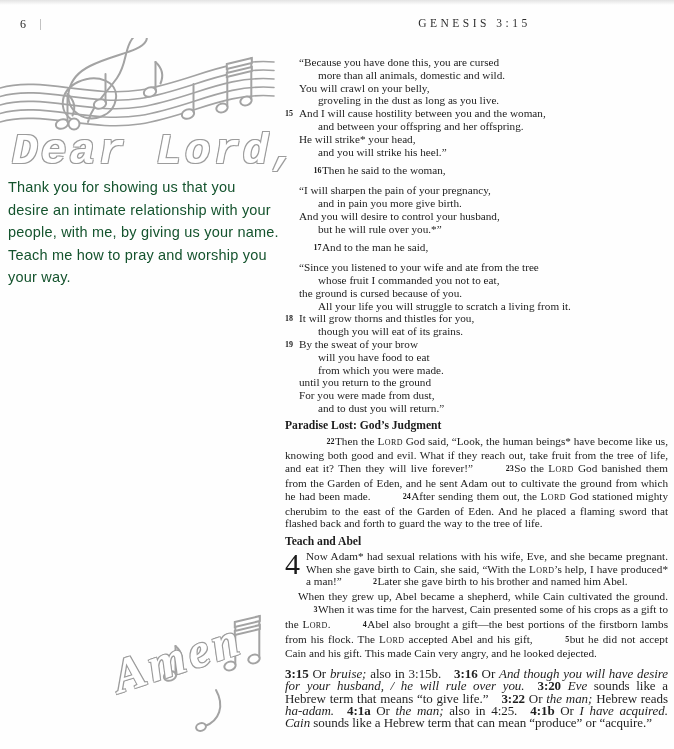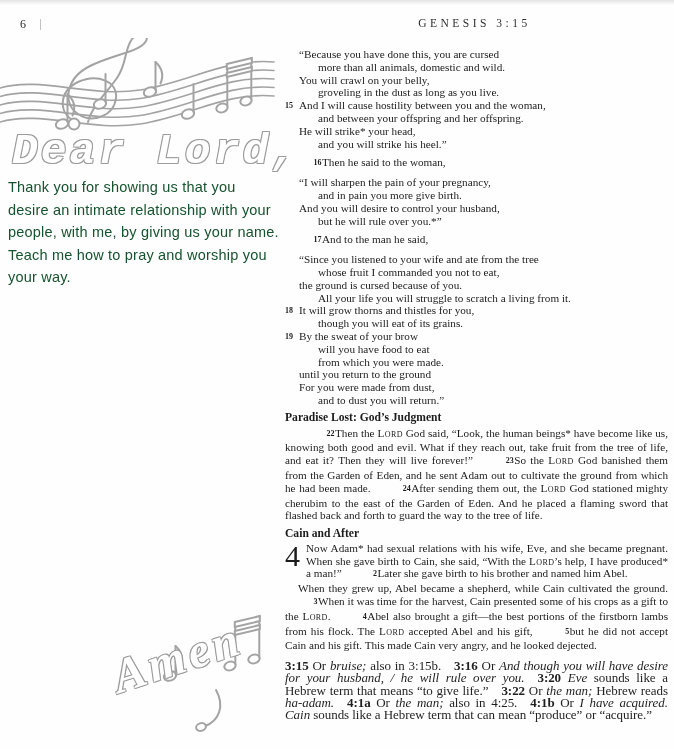--- a/index.html
+++ b/index.html
@@ -30,21 +30,21 @@
   .amen-notes{position:absolute;left:0;top:0;width:220px;height:149px;}
   .amen-text{position:absolute;left:14px;top:50px;
     font-family:"Liberation Serif",serif;font-style:italic;font-weight:bold;
     font-size:48px;letter-spacing:4px;transform:rotate(-18deg);transform-origin:left center;
     white-space:nowrap;}
 
   
   .column{position:absolute;left:285px;top:40px;width:383px;
     font-size:11.2px;line-height:12.8px;}
   .poetry{position:relative;margin:5.5px 0 5.5px 14px;}
-  #scripture > .poetry:first-child{margin-top:8px;}
+  #scripture > .poetry:first-child{margin-top:16px;}
   .pline{position:relative;}
   .pline.i1{padding-left:19px;}
   .pnum{position:absolute;left:-14px;top:1px;font-weight:bold;font-size:8px;}
   .prose{margin:0;text-align:justify;}
   .prose.indent{text-indent:13px;}
   .vnum{font-weight:bold;font-size:8px;position:relative;top:-1px;padding:0 .5px;margin-left:28px;}
   .sc{font-variant:small-caps;letter-spacing:.4px;}
   .shead{font-weight:bold;font-size:11.6px;margin:5.5px 0 1.5px 0;}
   .chapterp{text-indent:0;}
   .dropcap{float:left;font-size:30px;line-height:25px;margin:1px 6px 0 0;}
@@ -155,18 +155,18 @@
         <div class="pline i1"><span>though you will eat of its grains.</span></div>
         <div class="pline"><span class="pnum">19</span><span>By the sweat of your brow</span></div>
         <div class="pline i1"><span>will you have food to eat</span></div>
         <div class="pline i1"><span>from which you were made.</span></div>
         <div class="pline"><span>until you return to the ground</span></div>
         <div class="pline"><span>For you were made from dust,</span></div>
         <div class="pline i1"><span>and to dust you will return.”</span></div>
       </div>
       <div class="shead">Paradise Lost: God’s Judgment</div>
       <p class="prose indent"><span class="vnum">22</span><span>Then the </span><span class="sc">Lord</span><span> God said, “Look, the human beings* have become like us, knowing both good and evil. What if they reach out, take fruit from the tree of life, and eat it? Then they will live forever!” </span><span class="vnum">23</span><span>So the </span><span class="sc">Lord</span><span> God banished them from the Garden of Eden, and he sent Adam out to cultivate the ground from which he had been made. </span><span class="vnum">24</span><span>After sending them out, the </span><span class="sc">Lord</span><span> God stationed mighty cherubim to the east of the Garden of Eden. And he placed a flaming sword that flashed back and forth to guard the way to the tree of life.</span></p>
-      <div class="shead">Cain and After</div>
+      <div class="shead">Teach and Abel</div>
       <p class="prose chapterp"><span class="dropcap">4</span><span>Now Adam* had sexual relations with his wife, Eve, and she became pregnant. When she gave birth to Cain, she said, “With the </span><span class="sc">Lord</span><span>’s help, I have produced* a man!” </span><span class="vnum">2</span><span>Later she gave birth to his brother and named him Abel.</span></p>
       <p class="prose indent"><span>When they grew up, Abel became a shepherd, while Cain cultivated the ground. </span><span class="vnum">3</span><span>When it was time for the harvest, Cain presented some of his crops as a gift to the </span><span class="sc">Lord</span><span>. </span><span class="vnum">4</span><span>Abel also brought a gift—the best portions of the firstborn lambs from his flock. The </span><span class="sc">Lord</span><span> accepted Abel and his gift, </span><span class="vnum">5</span><span>but he did not accept Cain and his gift. This made Cain very angry, and he looked dejected.</span></p>
     </div>
   <p class="fnotes" id="footnotes"><span class="fb">3:15</span><span> Or </span><span class="it">bruise;</span><span> also in 3:15b.  </span><span class="fb">3:16</span><span> Or </span><span class="it">And though you will have desire for your husband, / he will rule over you.</span><span>  </span><span class="fb">3:20</span><span> </span><span class="it">Eve</span><span> sounds like a Hebrew term that means “to give life.”  </span><span class="fb">3:22</span><span> Or </span><span class="it">the man;</span><span> Hebrew reads </span><span class="it">ha-adam.</span><span>  </span><span class="fb">4:1a</span><span> Or </span><span class="it">the man;</span><span> also in 4:25.  </span><span class="fb">4:1b</span><span> Or </span><span class="it">I have acquired. Cain</span><span> sounds like a Hebrew term that can mean “produce” or “acquire.”</span></p>
 </div>
 
 </body></html>

